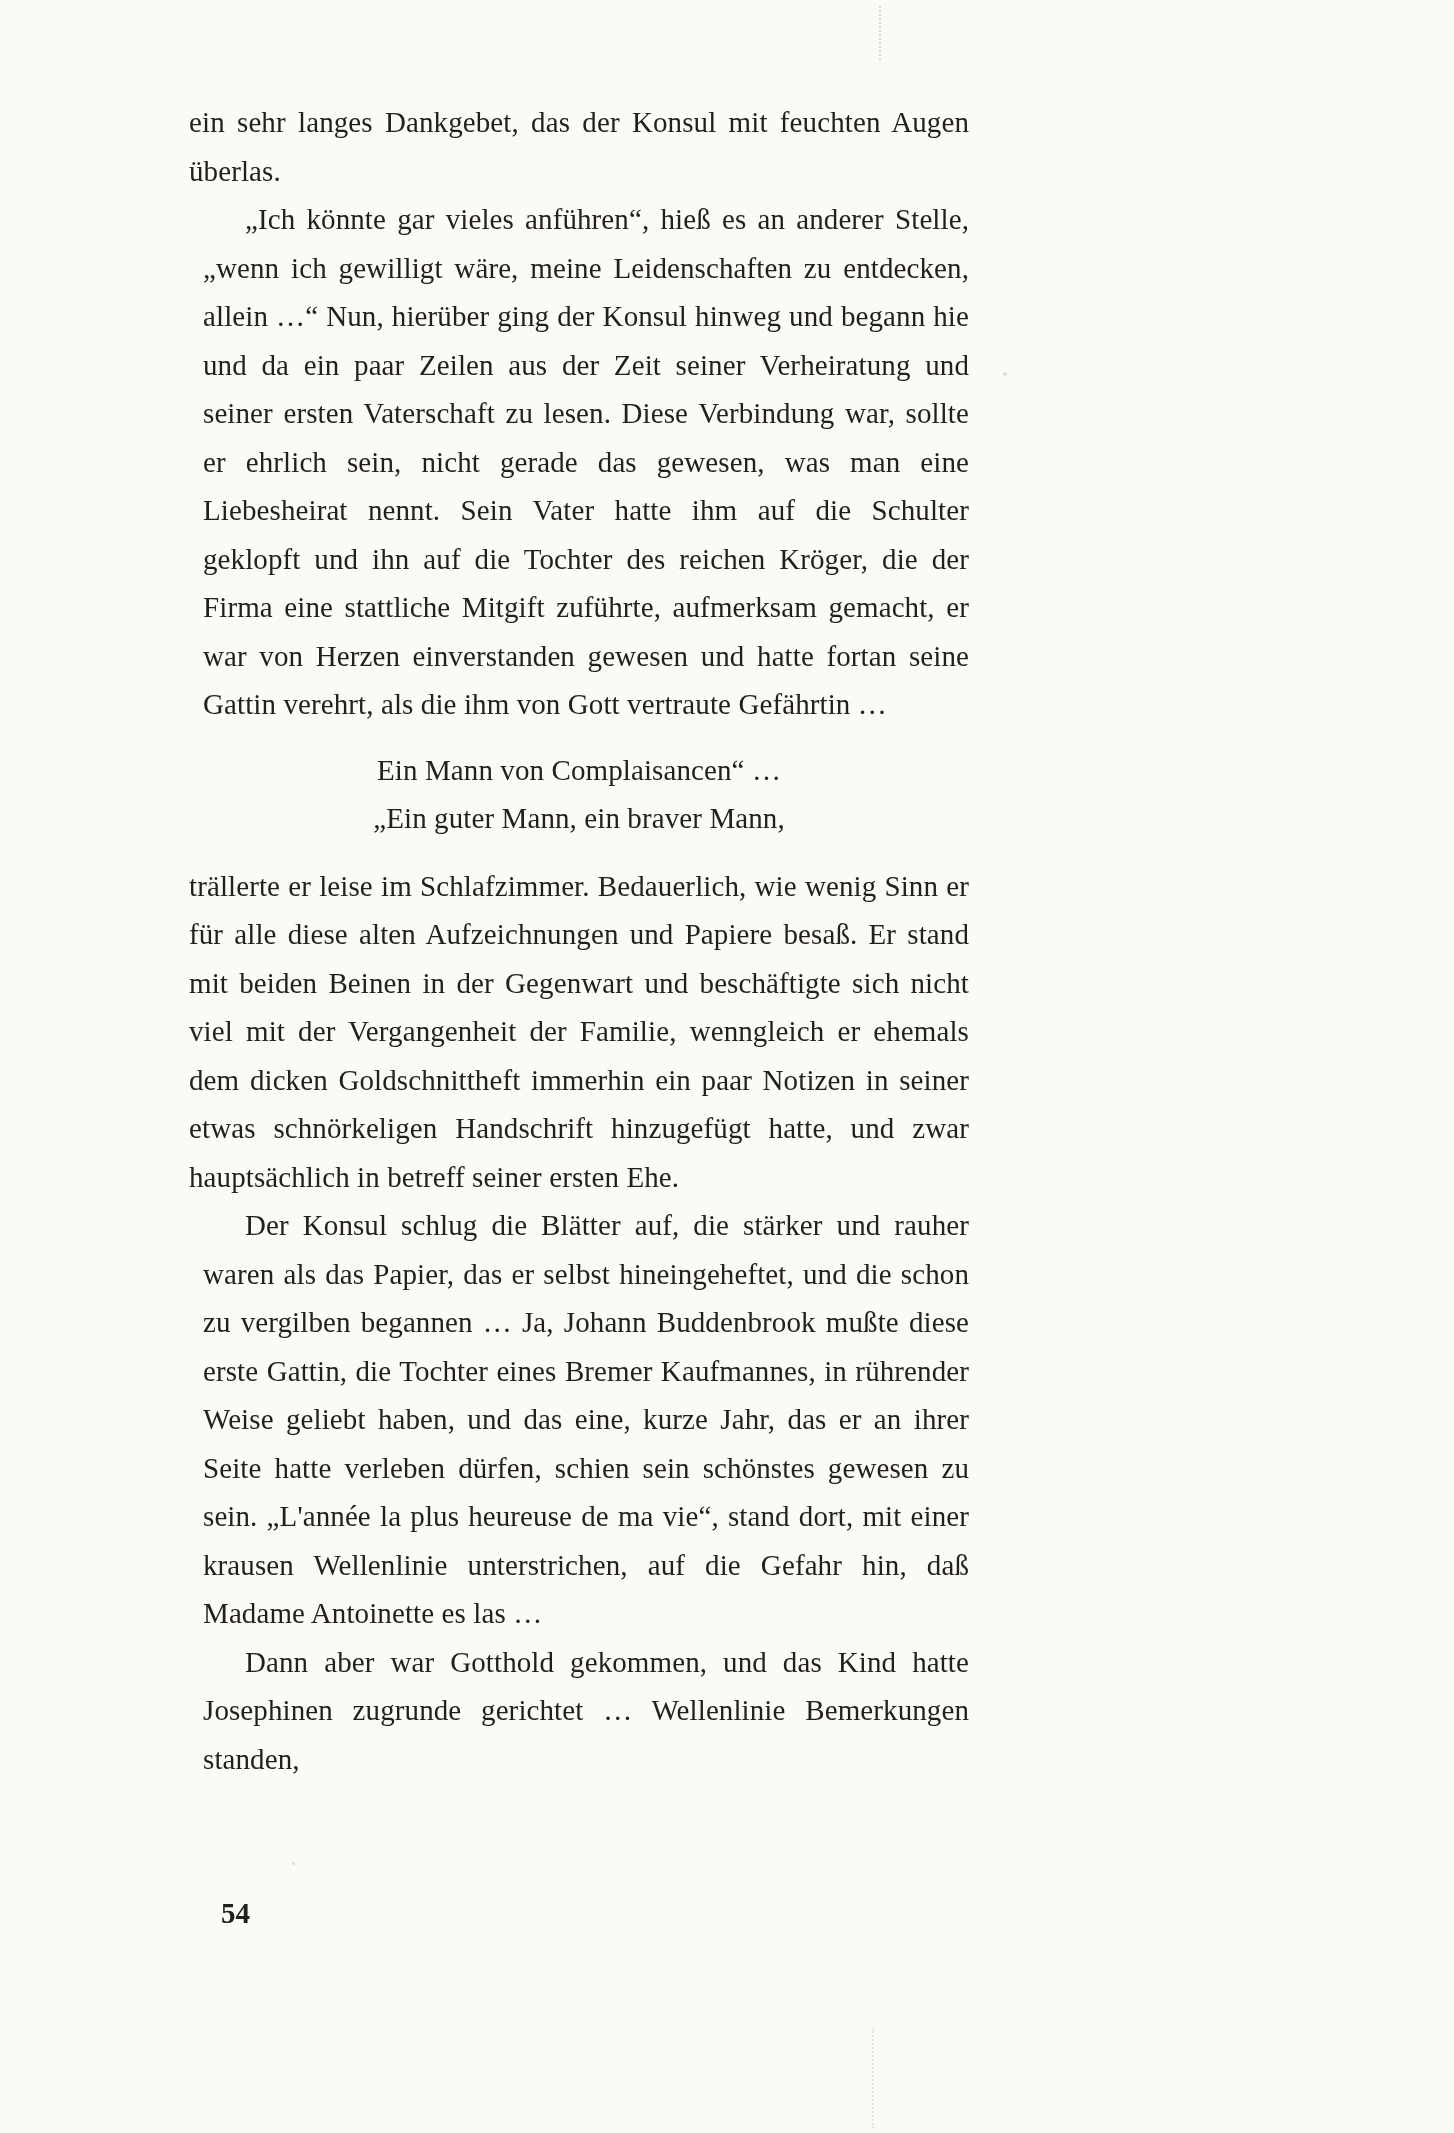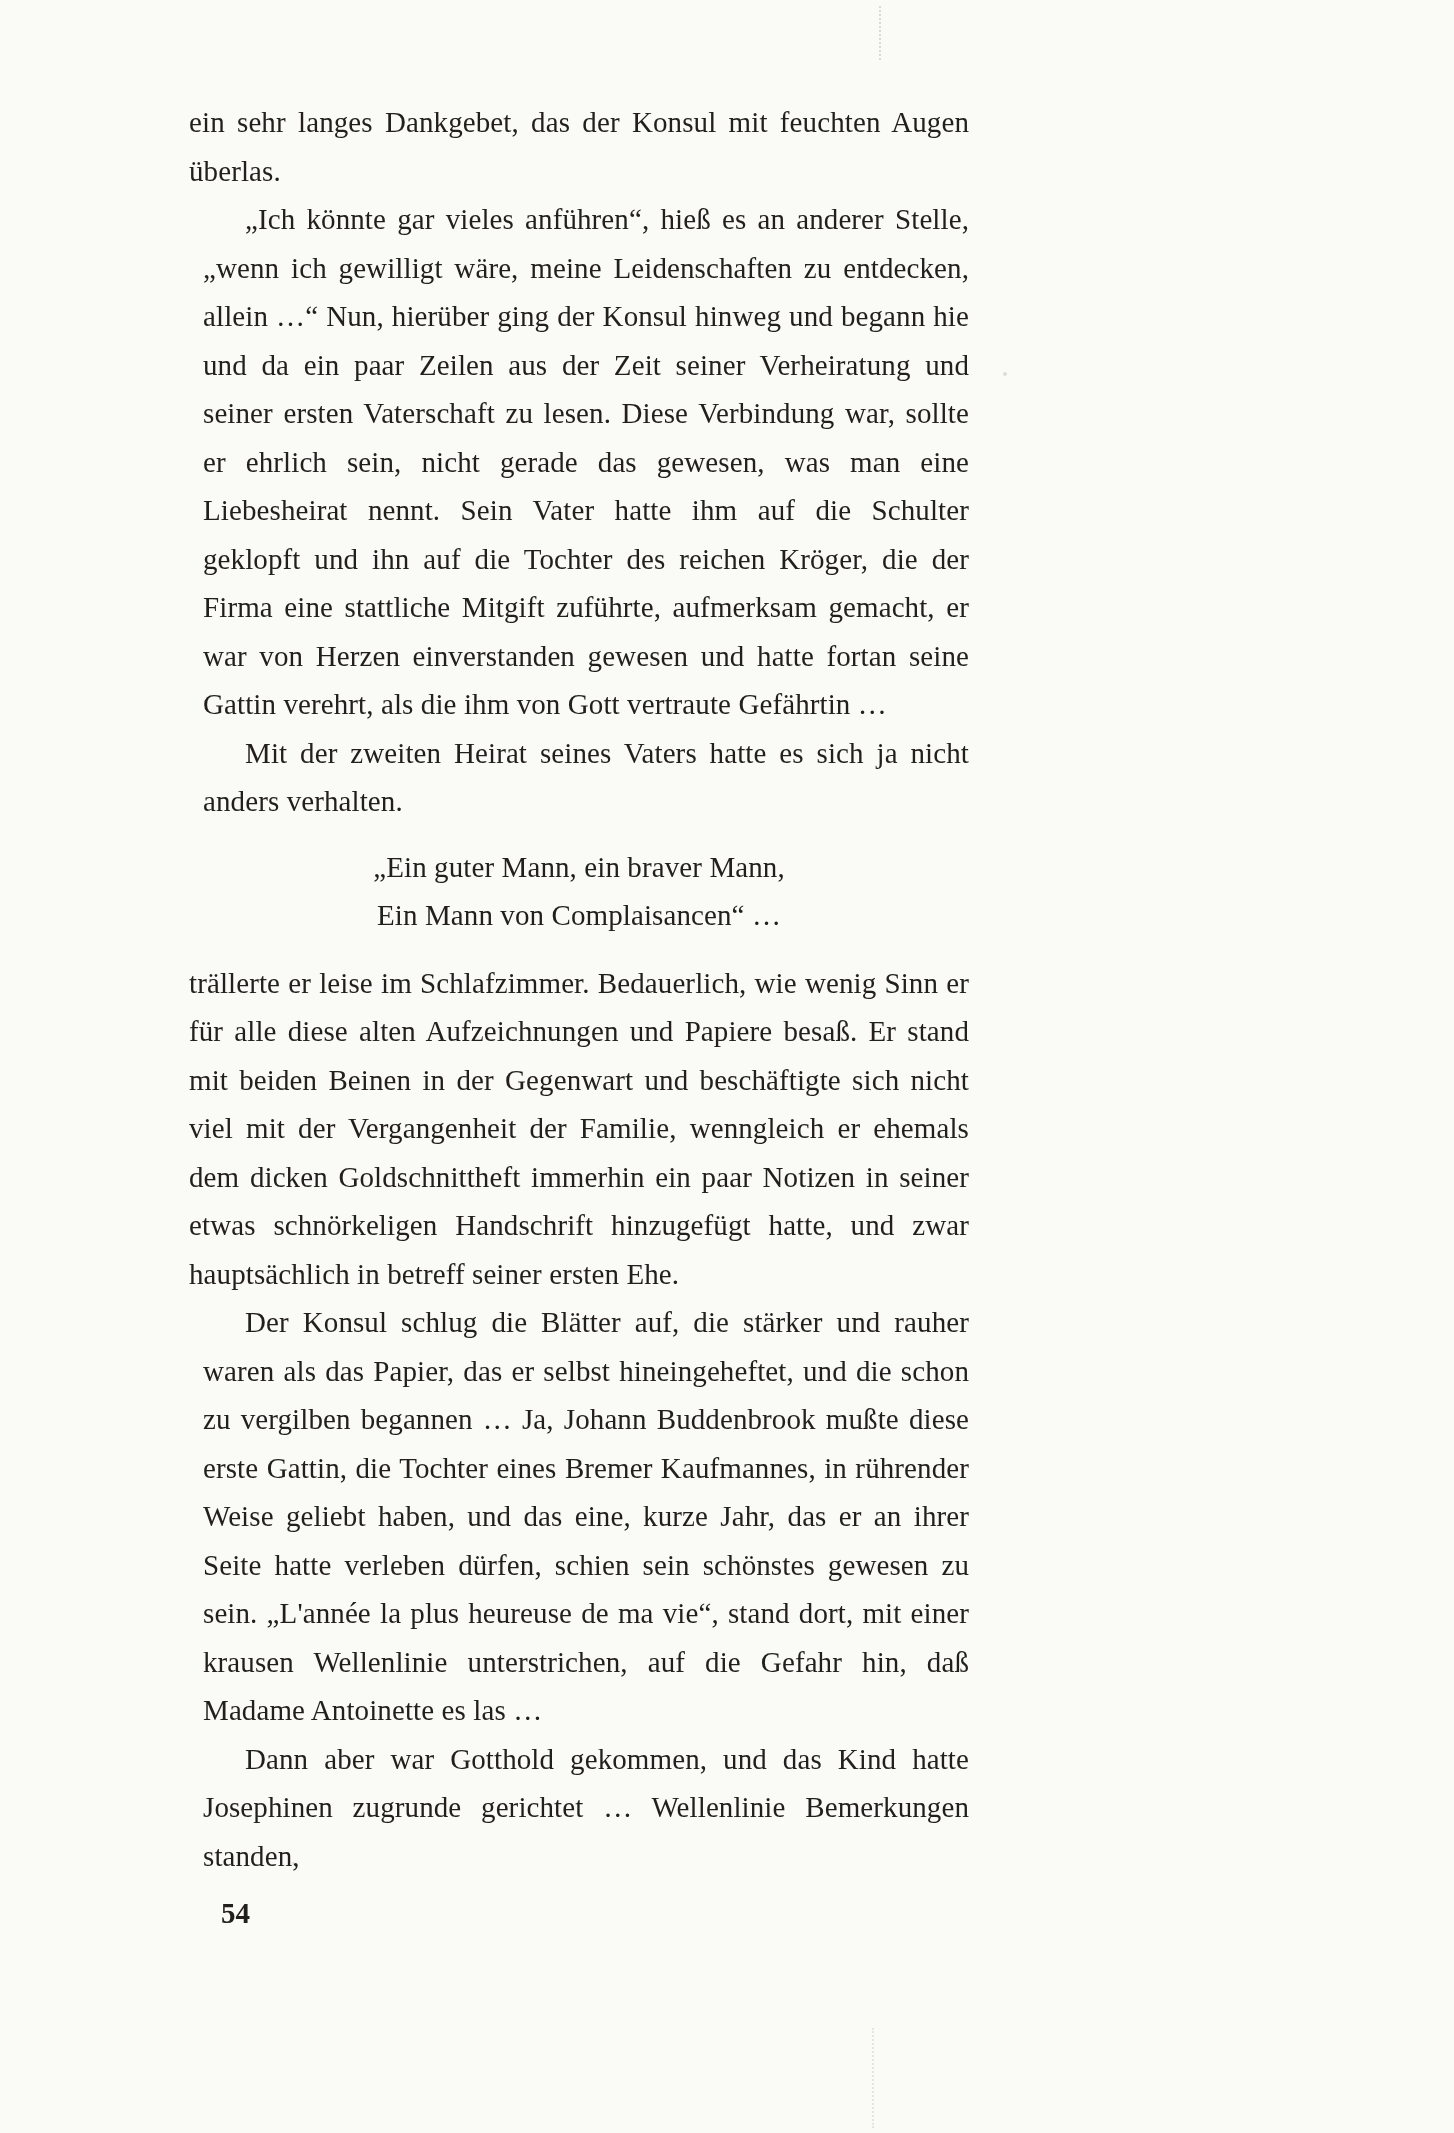--- a/index.html
+++ b/index.html
@@ -79,25 +79,24 @@
   <div class="artifact-bottom"></div>
   <div class="speck1"></div>
   <div class="speck2"></div>
 
   <main class="text-block">
 
     <p class="para noindent">ein sehr langes Dankgebet, das der Konsul mit feuchten Augen überlas.</p>
 
     <p class="para indent">„Ich könnte gar vieles anführen“, hieß es an anderer Stelle, „wenn ich gewilligt wäre, meine Leidenschaften zu entdecken, allein …“ Nun, hierüber ging der Konsul hinweg und begann hie und da ein paar Zeilen aus der Zeit seiner Verheiratung und seiner ersten Vaterschaft zu lesen. Diese Verbindung war, sollte er ehrlich sein, nicht gerade das gewesen, was man eine Liebesheirat nennt. Sein Vater hatte ihm auf die Schulter geklopft und ihn auf die Tochter des reichen Kröger, die der Firma eine stattliche Mitgift zuführte, aufmerksam gemacht, er war von Herzen einverstanden gewesen und hatte fortan seine Gattin verehrt, als die ihm von Gott vertraute Gefährtin …</p>
 
-    <p class="para indent">Mit der zweiten Heirat seines Vaters hatte es sich ja nicht anders verhalten.</p>
 
     <div class="verse">
+      <div class="verse-line">Ein Mann von Complaisancen“ …</div>
       <div class="verse-line">„Ein guter Mann, ein braver Mann,</div>
-      <div class="verse-line">Ein Mann von Complaisancen“ …</div>
     </div>
 
     <p class="para noindent">trällerte er leise im Schlafzimmer. Bedauerlich, wie wenig Sinn er für alle diese alten Aufzeichnungen und Papiere besaß. Er stand mit beiden Beinen in der Gegenwart und beschäftigte sich nicht viel mit der Vergangenheit der Familie, wenngleich er ehemals dem dicken Goldschnittheft immerhin ein paar Notizen in seiner etwas schnörkeligen Handschrift hinzugefügt hatte, und zwar hauptsächlich in betreff seiner ersten Ehe.</p>
 
     <p class="para indent">Der Konsul schlug die Blätter auf, die stärker und rauher waren als das Papier, das er selbst hineingeheftet, und die schon zu vergilben begannen … Ja, Johann Buddenbrook mußte diese erste Gattin, die Tochter eines Bremer Kaufmannes, in rührender Weise geliebt haben, und das eine, kurze Jahr, das er an ihrer Seite hatte verleben dürfen, schien sein schönstes gewesen zu sein. „L'année la plus heureuse de ma vie“, stand dort, mit einer krausen Wellenlinie unterstrichen, auf die Gefahr hin, daß Madame Antoinette es las …</p>
 
     <p class="para indent">Dann aber war Gotthold gekommen, und das Kind hatte Josephinen zugrunde gerichtet … Wellenlinie Bemerkungen standen,</p>
 
   </main>
 

